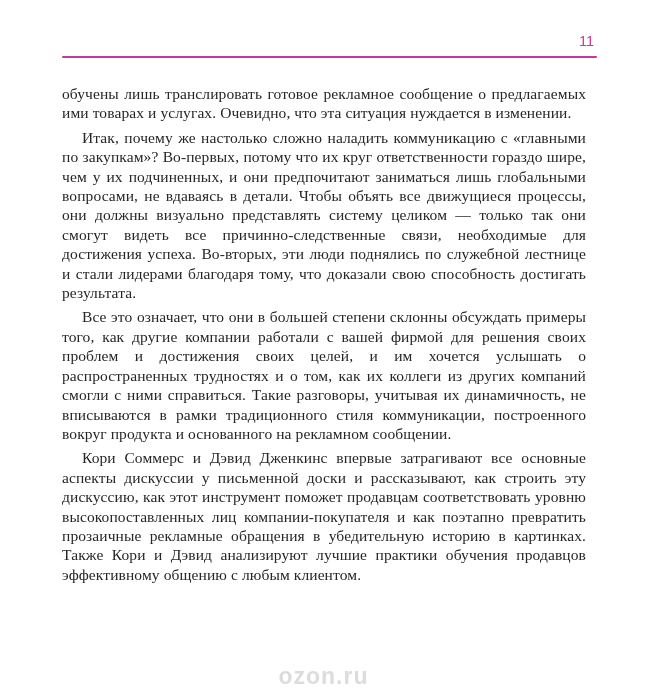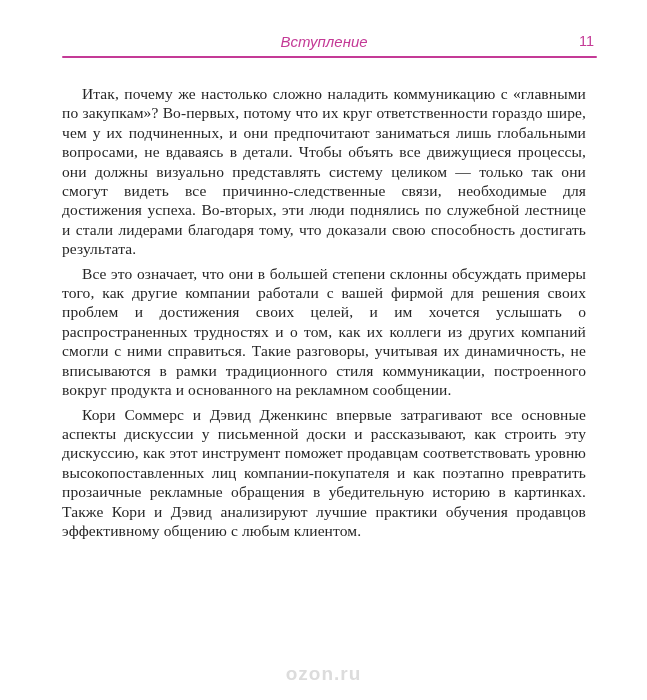--- a/index.html
+++ b/index.html
@@ -65,38 +65,38 @@
   }
   
   .watermark {
     position: absolute;
     top: 663px;
     left: 0;
     width: 647px;
     text-align: center;
     font-family: "Liberation Sans", sans-serif;
     font-weight: bold;
-    font-size: 19px;
+    font-size: 23px;
     letter-spacing: 1px;
     color: #dcdcdc;
     user-select: none;
   }
 </style>
 </head>
 <body>
 
 <div class="page">
 
-  <div class="running-head-title">Вступление</div>
 
   <div class="page-number">11</div>
 
   <div class="header-rule"></div>
 
   <div class="content">
+    <p class="continuation">обучены лишь транслировать готовое рекламное сообщение о предлагаемых ими товарах и услугах. Очевидно, что эта ситуация нуждается в изменении.</p>
     <p>Итак, почему же настолько сложно наладить коммуникацию с «главными по закупкам»? Во-первых, потому что их круг ответственности гораздо шире, чем у их подчиненных, и они предпочитают заниматься лишь глобальными вопросами, не вдаваясь в детали. Чтобы объять все движущиеся процессы, они должны визуально представлять систему целиком — только так они смогут видеть все причинно-следственные связи, необходимые для достижения успеха. Во-вторых, эти люди поднялись по служебной лестнице и стали лидерами благодаря тому, что доказали свою способность достигать результата.</p>
     <p>Все это означает, что они в большей степени склонны обсуждать примеры того, как другие компании работали с вашей фирмой для решения своих проблем и достижения своих целей, и им хочется услышать о распространенных трудностях и о том, как их коллеги из других компаний смогли с ними справиться. Такие разговоры, учитывая их динамичность, не вписываются в рамки традиционного стиля коммуникации, построенного вокруг продукта и основанного на рекламном сообщении.</p>
     <p>Кори Соммерс и Дэвид Дженкинс впервые затрагивают все основные аспекты дискуссии у письменной доски и рассказывают, как строить эту дискуссию, как этот инструмент поможет продавцам соответствовать уровню высокопоставленных лиц компании-покупателя и как поэтапно превратить прозаичные рекламные обращения в убедительную историю в картинках. Также Кори и Дэвид анализируют лучшие практики обучения продавцов эффективному общению с любым клиентом.</p>
   </div>
 
   <div class="watermark">ozon.ru</div>
 
 </div>
 
 </body></html>

